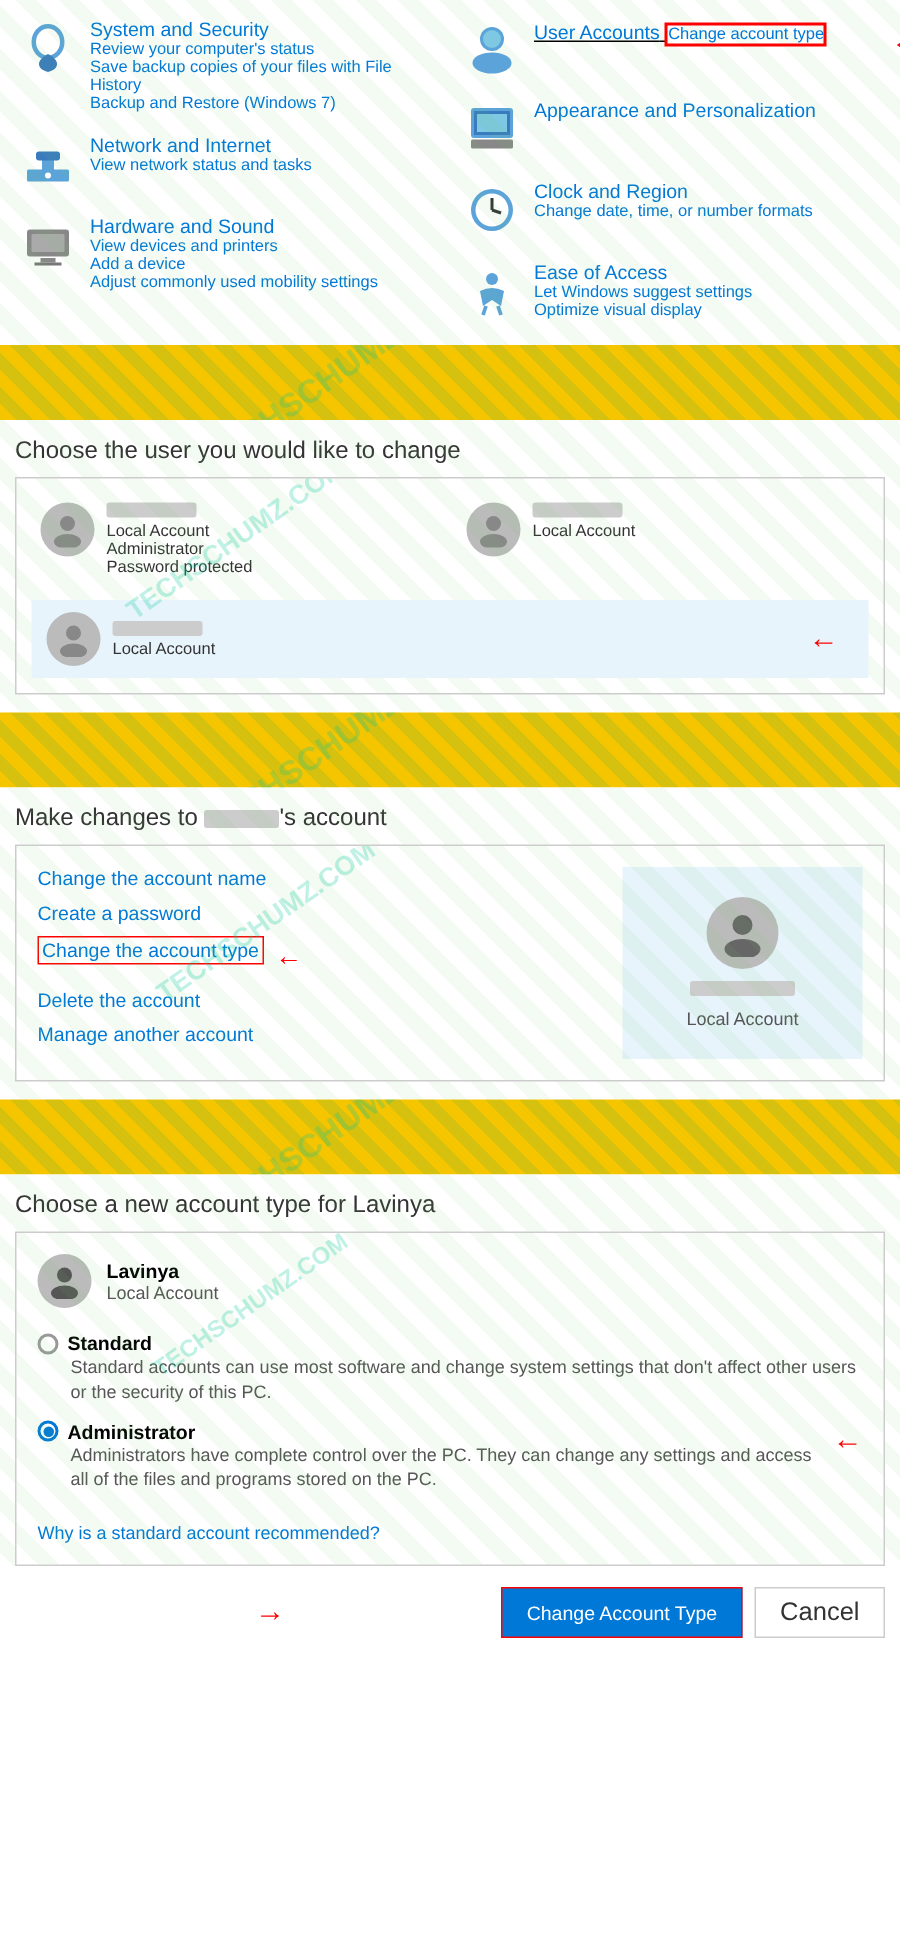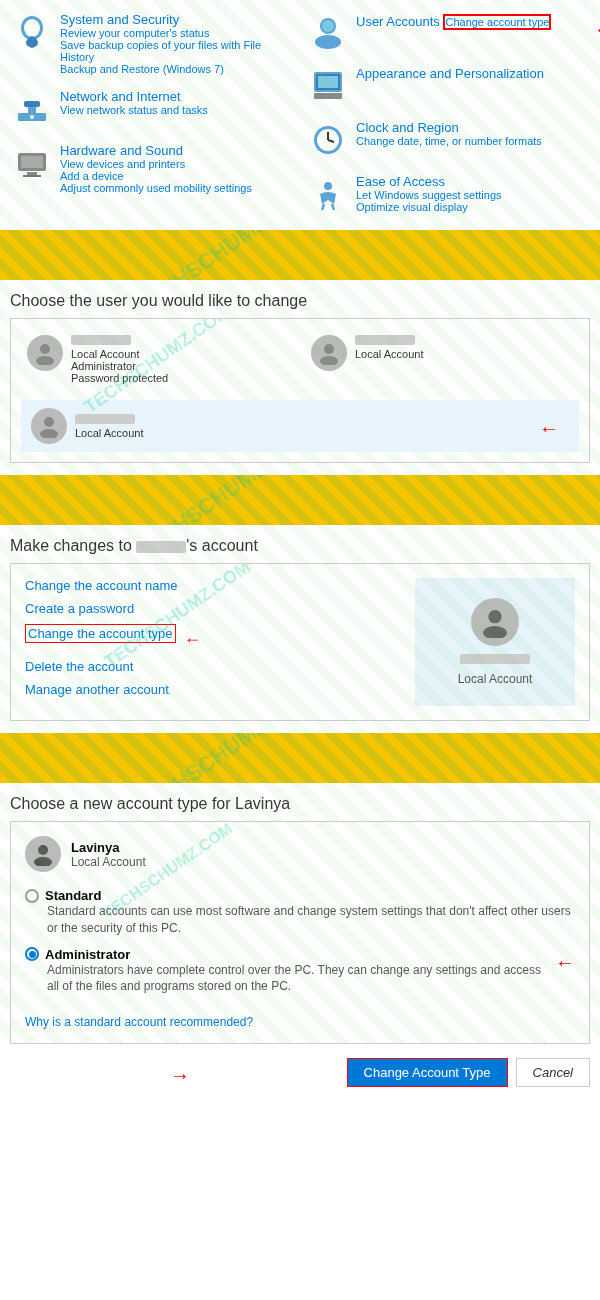--- a/index.html
+++ b/index.html
@@ -241,23 +241,22 @@
       padding: 6px 16px;
       font-size: 13px;
       cursor: pointer;
       border: 1px solid red;
     }
     .btn-secondary {
       background: #fff;
       color: #333;
       border: 1px solid #ccc;
       padding: 6px 16px;
-      font-size: 13px;
+      font-size: 17px;
       cursor: pointer;
-      font-style: italic;
     }
 
     
     .watermark {
       position: absolute;
       font-size: 22px;
       font-weight: bold;
       color: rgba(0,200,150,0.25);
       transform: rotate(-35deg);
       pointer-events: none;
@@ -340,21 +339,21 @@
           <span class="cp-title">Hardware and Sound</span>
           <span class="cp-link">View devices and printers</span>
           <span class="cp-link">Add a device</span>
           <span class="cp-link">Adjust commonly used mobility settings</span>
         </div>
       </div>
     </div>
 
     <div>
 
-      <div class="cp-item" style="position:relative;">
+      <div class="cp-item" style="position:relative;text-decoration:underline;">
         <div class="cp-icon">
           <svg viewBox="0 0 36 36" xmlns="http://www.w3.org/2000/svg">
             <circle cx="18" cy="12" r="8" fill="#5ba3d9"></circle>
             <ellipse cx="18" cy="28" rx="13" ry="7" fill="#5ba3d9"></ellipse>
             <circle cx="18" cy="12" r="6" fill="#7ec8e3"></circle>
           </svg>
         </div>
         <div class="cp-text">
           <span class="cp-title">User Accounts</span>
           <div style="position:relative; display:inline-block; margin-top:2px;">

